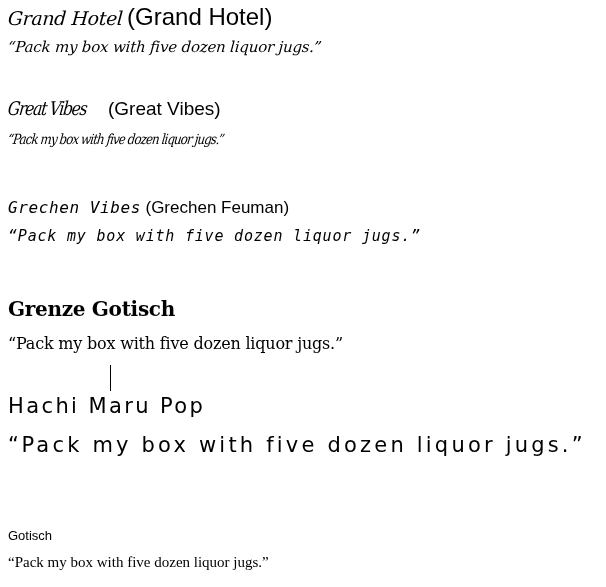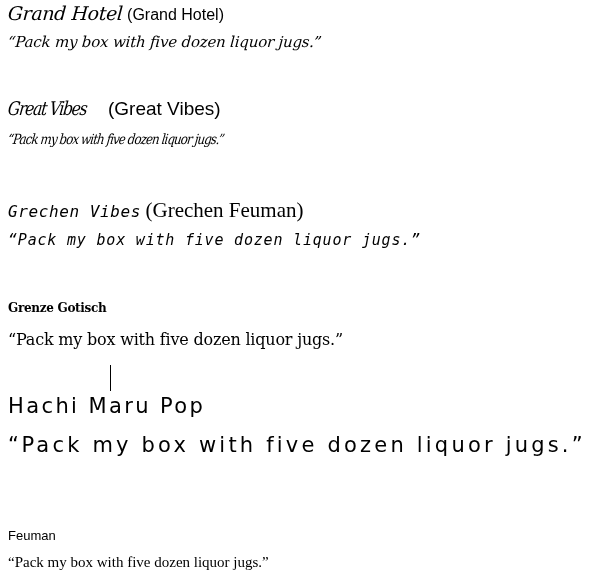--- a/index.html
+++ b/index.html
@@ -44,21 +44,21 @@
 
   
   .gh-name {
     font-family: "DejaVu Serif", serif;
     font-style: italic;
     font-size: 19px;
     letter-spacing: -0.4px;
     transform: skewX(-4deg);
     display: inline-block;
   }
-  .gh-paren { font-size: 16px; text-align: center; }
+  .gh-paren { font-size: 24px; text-align: center; }
   .gh-pangram {
     font-family: "DejaVu Serif", serif;
     font-style: italic;
     font-size: 15px;
     letter-spacing: -0.2px;
     transform: skewX(-4deg);
     display: inline-block;
   }
 
   
@@ -83,34 +83,34 @@
   }
 
   
   .gf-name {
     font-family: "DejaVu Sans Mono", monospace;
     font-style: italic;
     font-size: 16px;
     letter-spacing: 0.6px;
     display: inline-block;
   }
-  .gf-paren { font-size: 21px; font-family: Liberation Serif, serif; }
+  .gf-paren { font-size: 17px; }
   .gf-pangram {
     font-family: "DejaVu Sans Mono", monospace;
     font-style: italic;
     font-size: 15px;
     letter-spacing: 0.8px;
     display: inline-block;
   }
 
   
   .gg-name {
     font-family: "DejaVu Serif", serif;
     font-weight: 700;
-    font-size: 12px;
+    font-size: 20px;
     letter-spacing: -0.3px;
     display: inline-block;
   }
   .gg-pangram {
     font-family: "DejaVu Serif", serif;
     font-size: 16px;
     letter-spacing: -0.2px;
     display: inline-block;
   }
   .caret {
@@ -192,19 +192,19 @@
   <div class="font-block" style="top: 395px;">
     <div class="name-line">
       <span class="name-sample hm-name">Hachi Maru Pop</span>
       <span class="name-paren"></span>
     </div>
     <div class="pangram hm-pangram" style="margin-top: 16px;">“Pack my box with five dozen liquor jugs.”</div>
   </div>
 
   <div class="font-block" style="top: 527px;">
     <div class="name-line">
-      <span class="name-sample hj-name">Feuman</span>
+      <span class="name-sample hj-name">Gotisch</span>
       <span class="name-paren"></span>
     </div>
     <div class="pangram hj-pangram" style="margin-top: 10px;">“Pack my box with five dozen liquor jugs.”</div>
   </div>
 
 </div>
 
 </body></html>

